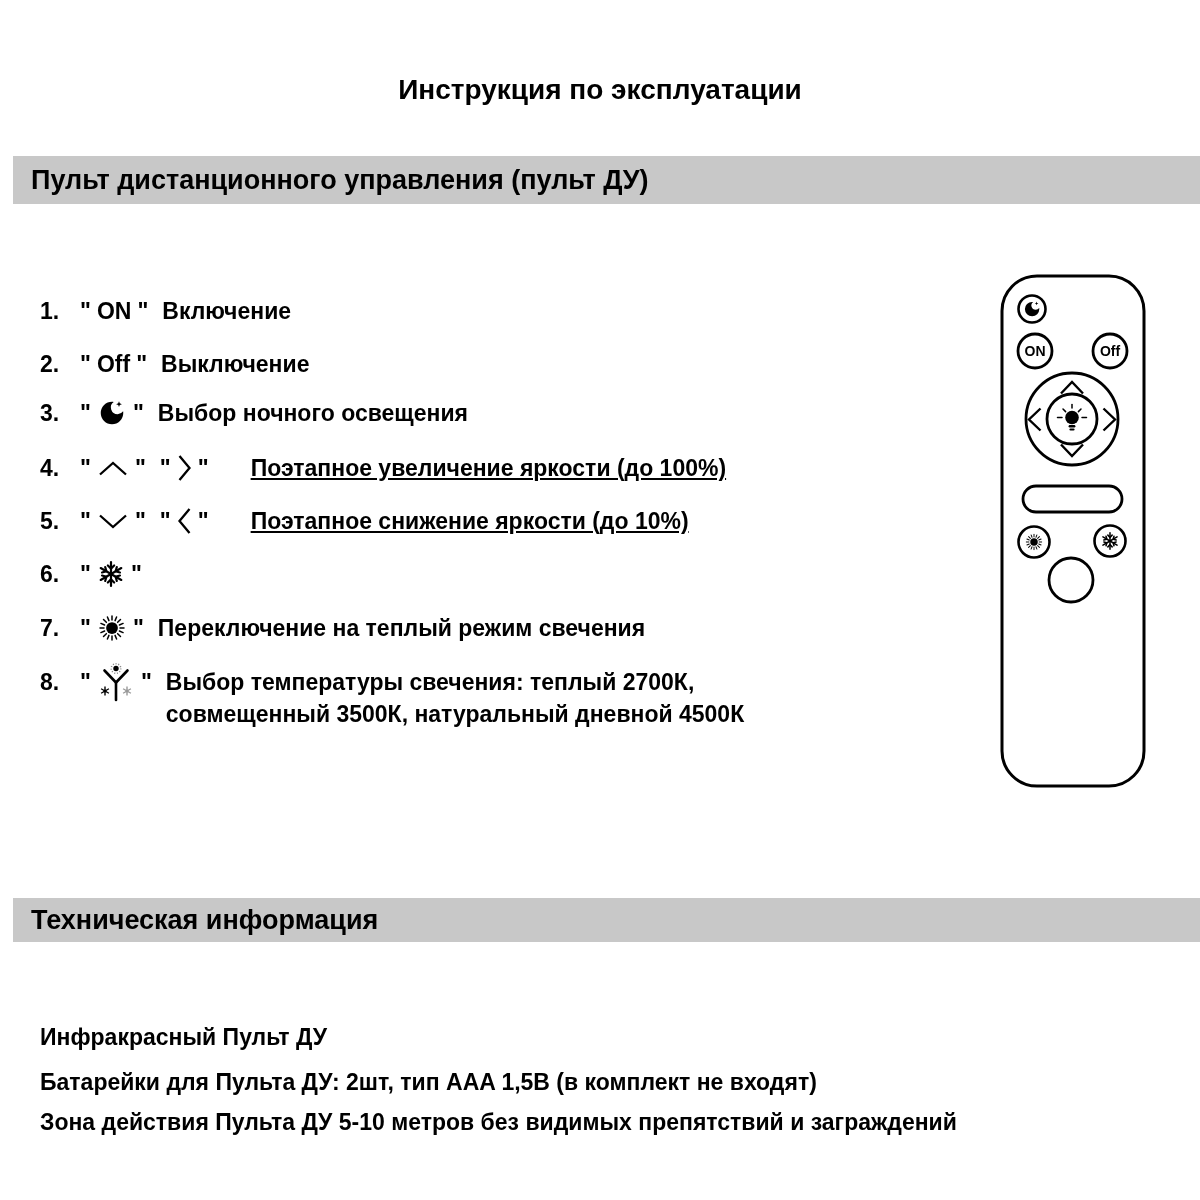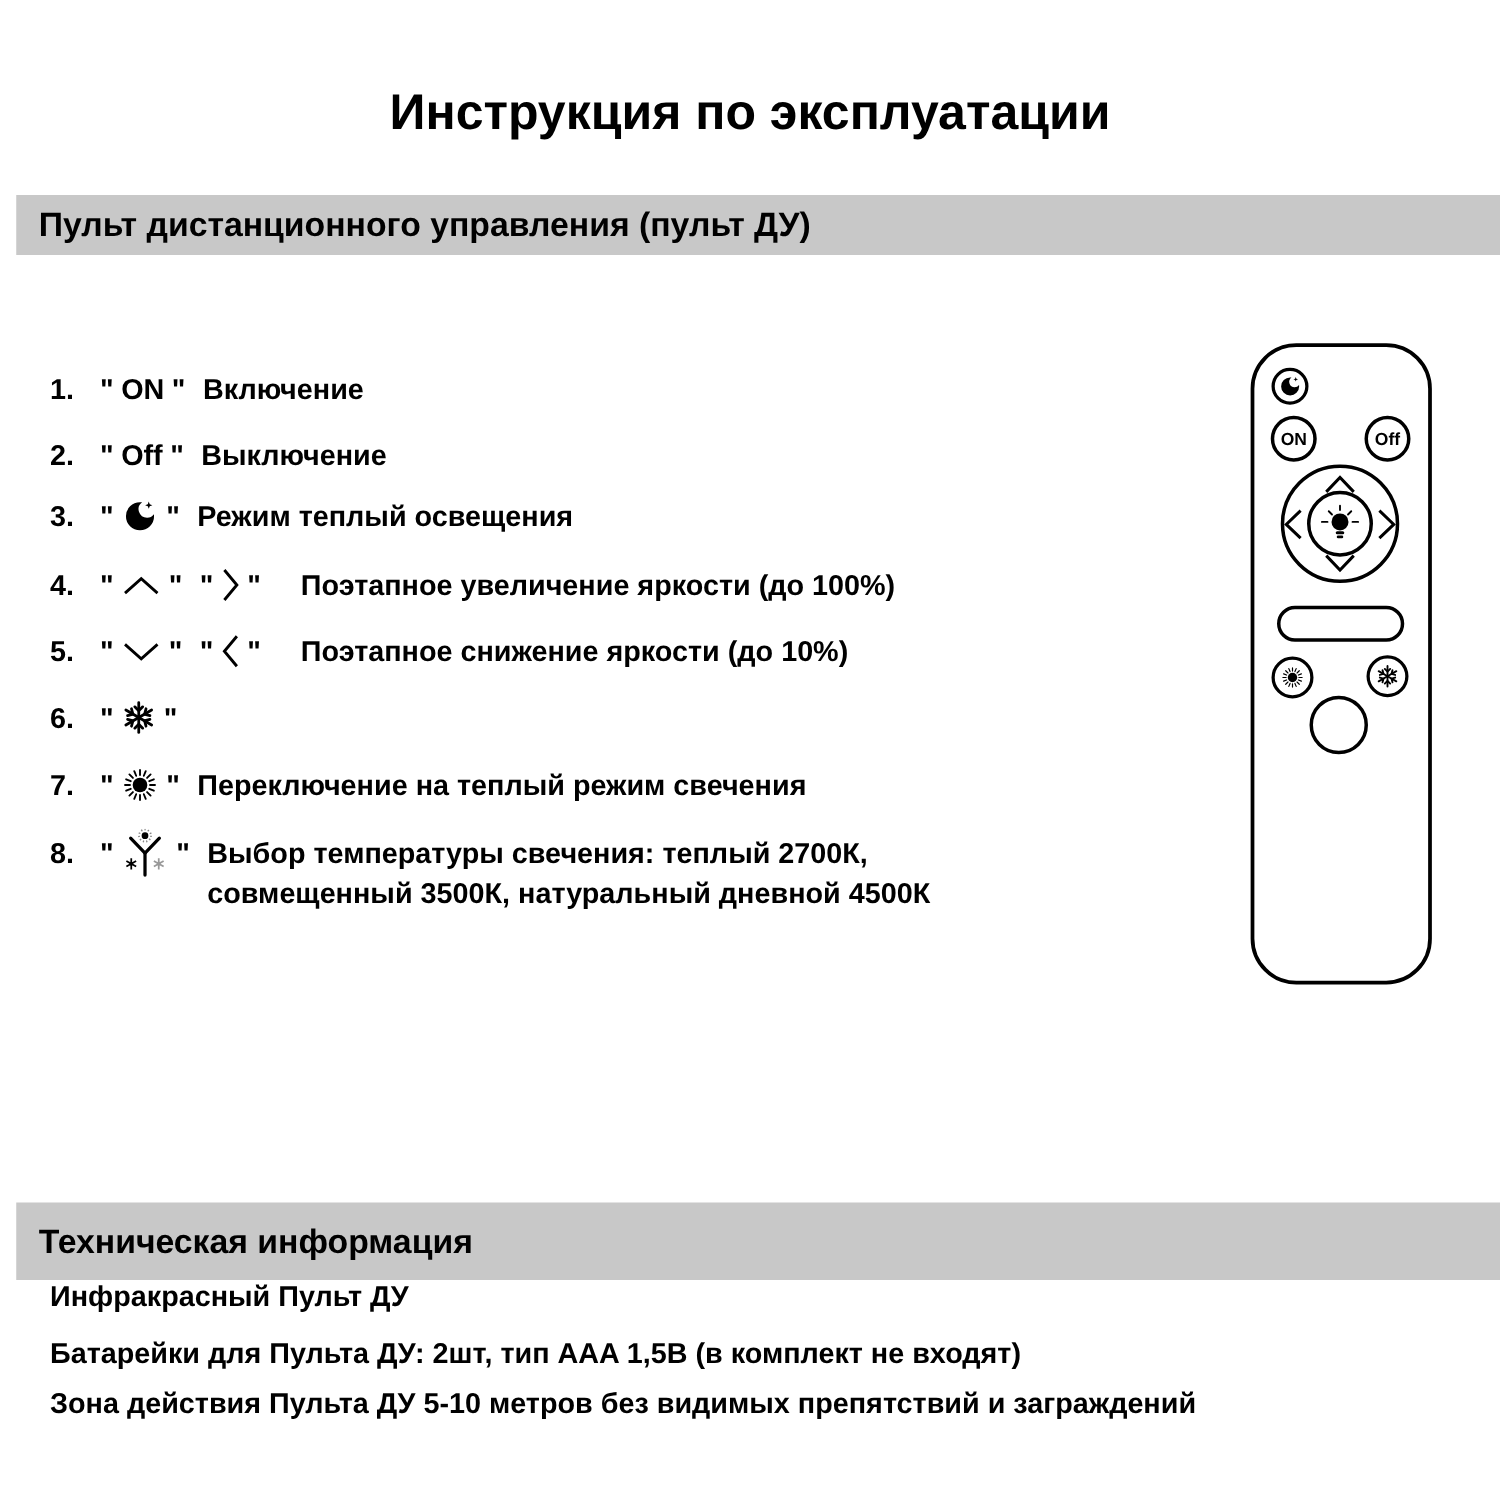--- a/index.html
+++ b/index.html
@@ -3,36 +3,36 @@
 <meta charset="utf-8">
 <style>
   html,body{margin:0;padding:0;background:#ffffff;}
   body{
     width:1200px;height:1200px;position:relative;overflow:hidden;
     font-family:"Liberation Sans", sans-serif;
     font-weight:bold;color:#000;
   }
   .page-title{
     position:absolute;top:70px;left:0;width:1200px;
-    text-align:center;font-size:40px;line-height:40px;
+    text-align:center;font-size:28px;line-height:40px;
   }
   .section-bar{
     position:absolute;left:13px;width:1187px;background:#c8c8c8;
     display:flex;align-items:center;box-sizing:border-box;padding-left:18px;
     font-size:27px;
   }
   .bar-remote{top:156px;height:48px;}
-  .bar-tech{top:962px;height:62px;}
+  .bar-tech{top:898px;height:44px;}
   .row{
     position:absolute;left:40px;display:flex;align-items:center;
     font-size:23px;line-height:32px;white-space:nowrap;gap:6px;
   }
   .row .num{width:34px;flex:0 0 auto;}
   .row .txt{margin-left:8px;text-align:center;}
-  .row .txt-wide{margin-left:26px;}
+  .row .txt-wide{margin-left:36px;text-decoration:underline;}
   .row .q2{margin-left:8px;}
   .two-lines{margin-left:8px;display:flex;flex-direction:column;align-items:flex-start;}
   .two-lines span{display:block;line-height:32px;}
   .icon{display:block;flex:0 0 auto;}
   .tech-line{position:absolute;left:40px;font-size:23px;line-height:30px;white-space:nowrap;}
   .tl-0{top:1022px;} .tl-1{top:1067px;} .tl-2{top:1107px;}
   .remote-svg{position:absolute;left:999px;top:274px;}
   .remote-svg .outline{fill:#fff;stroke:#000;stroke-width:3;}
   .remote-svg .btn{fill:#fff;stroke:#000;stroke-width:2.8;}
   .remote-svg .btn-sm{fill:#fff;stroke:#000;stroke-width:2.6;}
@@ -140,21 +140,21 @@
   <span class="txt">Выключение</span>
 </div>
 
 <div class="row" style="top:397px;">
   <span class="num">3.</span>
   <span>"</span>
   <svg class="icon" width="30" height="30" viewBox="0 0 24 24">
       <use href="#def-moon"></use>
     </svg>
   <span>"</span>
-  <span class="txt">Режим теплый освещения</span>
+  <span class="txt">Выбор ночного освещения</span>
 </div>
 
 <div class="row" style="top:452px;">
   <span class="num">4.</span>
   <span>"</span>
   <svg class="icon" width="32" height="17" viewBox="0 0 32 17">
     <path d="M3 14.5 16 3 29 14.5" fill="none" stroke="#000" stroke-width="2.3"></path>
   </svg>
   <span>"</span>
   <span class="q2">"</span>

